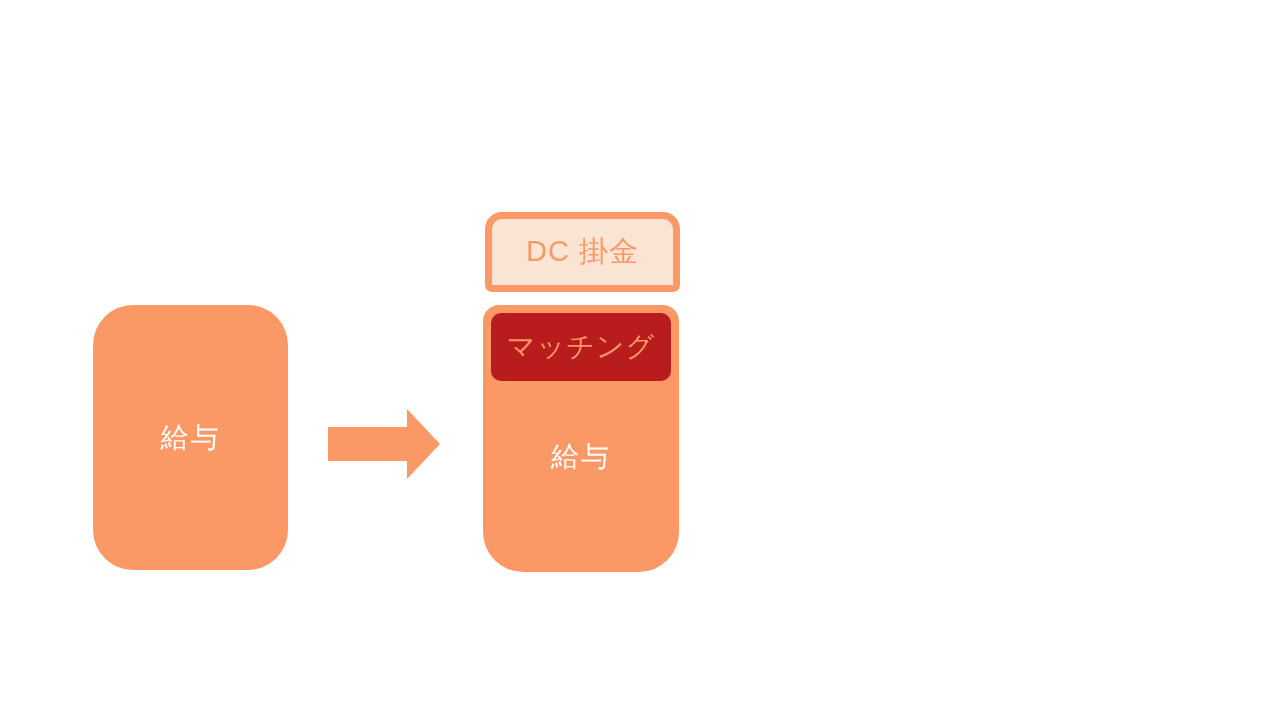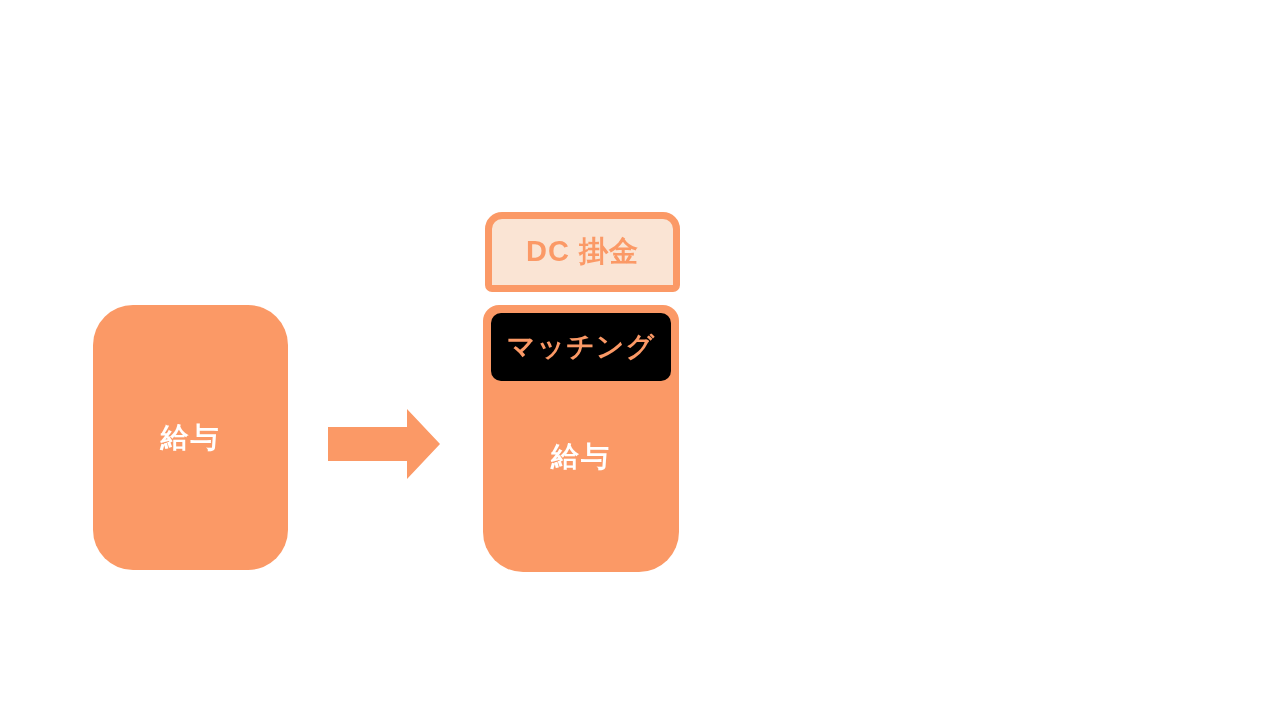--- a/index.html
+++ b/index.html
@@ -9,21 +9,21 @@
     font-family: "Liberation Sans", "DejaVu Sans", sans-serif;
   }
   .canvas {
     position: relative;
     width: 1280px;
     height: 720px;
     background: var(--canvas, #ffffff);
     overflow: hidden;
   }
   .box-label {
-    font-weight: bold;
+    font-weight: normal;
     letter-spacing: 2px;
     white-space: nowrap;
   }
   
   .salary-before {
     position: absolute;
     left: 93px;
     top: 305px;
     width: 195px;
     height: 265px;
@@ -77,21 +77,21 @@
     height: 267px;
     background: var(--accent, #FB9966);
     border-radius: 16px 16px 40px 40px;
   }
   .matching-box {
     position: absolute;
     top: 8px;
     left: 8px;
     right: 8px;
     height: 68px;
-    background: #000000;
+    background: #b91c1c;
     border-radius: 10px;
     display: flex;
     align-items: center;
     justify-content: center;
   }
   .matching-box .box-label {
     color: var(--accent, #FB9966);
     font-size: 28px;
     letter-spacing: 1px;
   }

